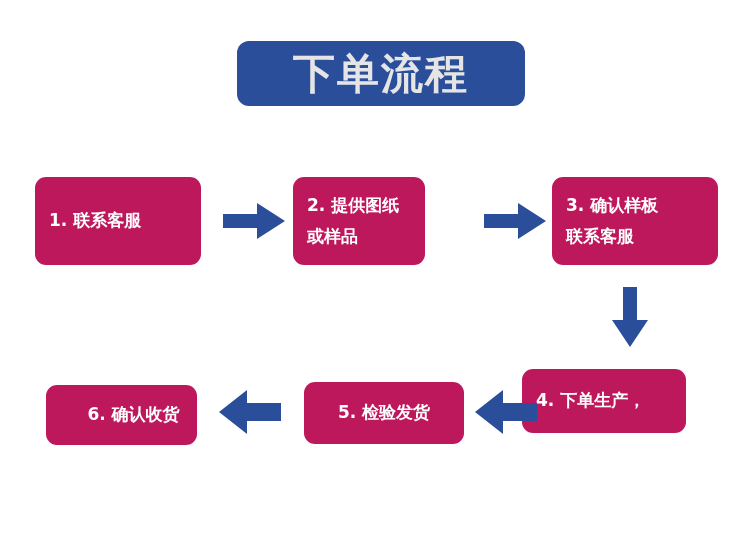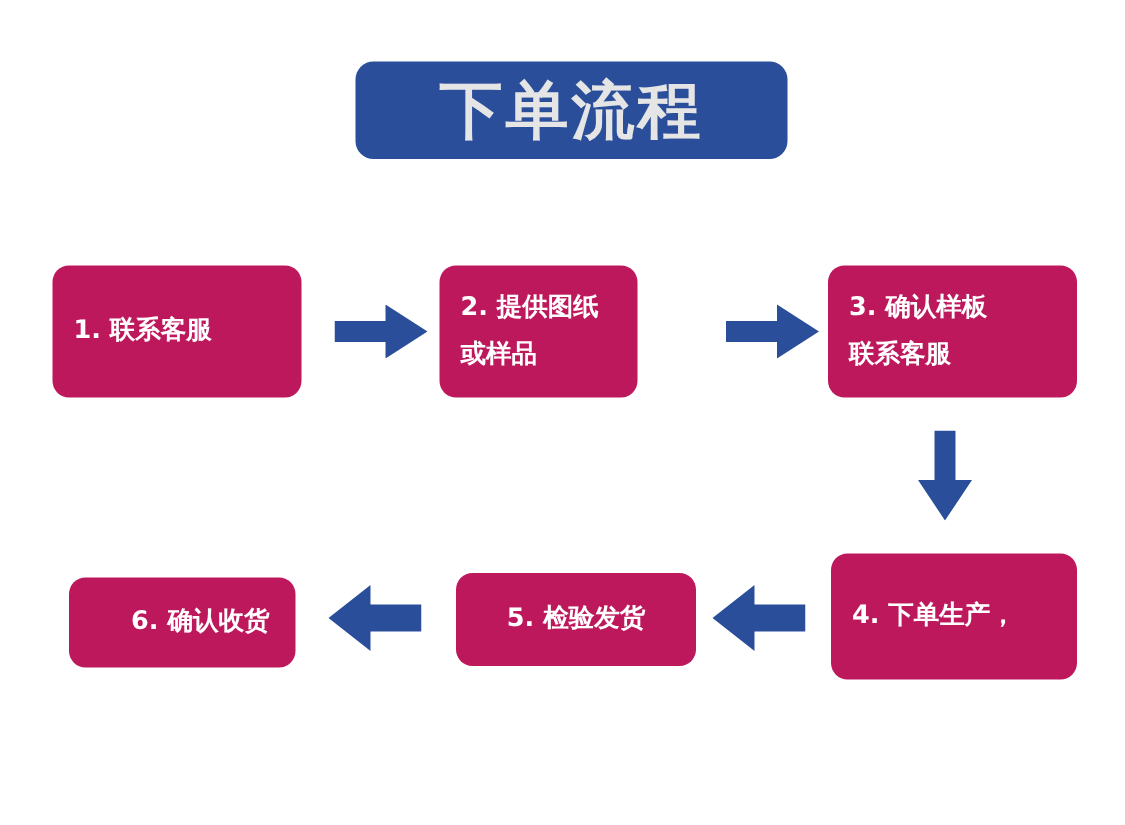--- a/index.html
+++ b/index.html
@@ -66,21 +66,21 @@
     font-size: 17px;
     font-weight: bold;
     line-height: 1.85;
     white-space: nowrap;
   }
 
   
   #step-1 { left: 35px;  top: 177px; width: 166px; height: 88px; }
   #step-2 { left: 293px; top: 177px; width: 132px; height: 88px; }
   #step-3 { left: 552px; top: 177px; width: 166px; height: 88px; }
-  #step-4 { left: 554px; top: 369px; width: 164px; height: 84px; }
+  #step-4 { left: 522px; top: 369px; width: 164px; height: 64px; }
   #step-5 { left: 304px; top: 382px; width: 160px; height: 62px; }
   #step-6 { left: 46px;  top: 385px; width: 151px; height: 60px; padding-left: 38px; }
 
   
   .arrow {
     position: absolute;
   }
   .arrow svg { display: block; }
 
   #arrow-1-2 { left: 223px; top: 203px; }

